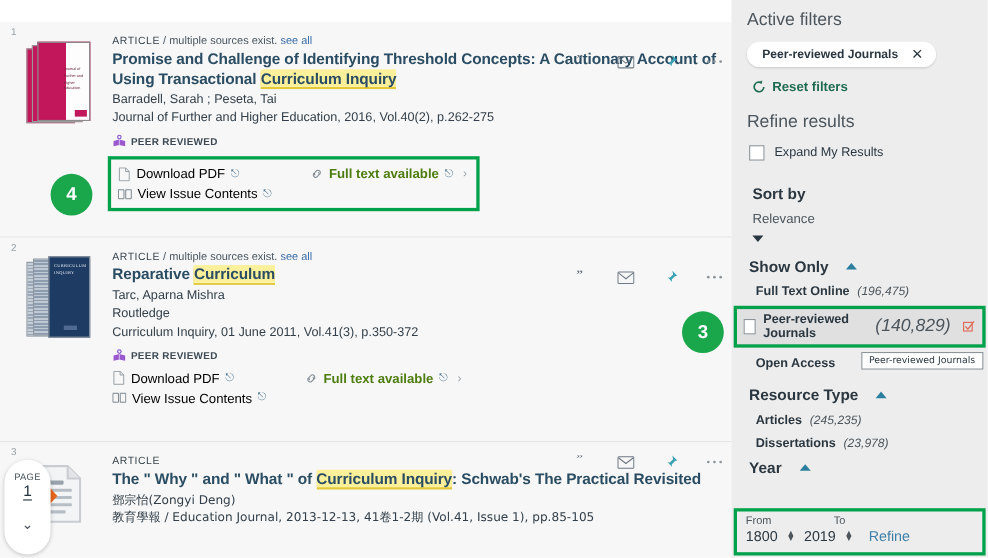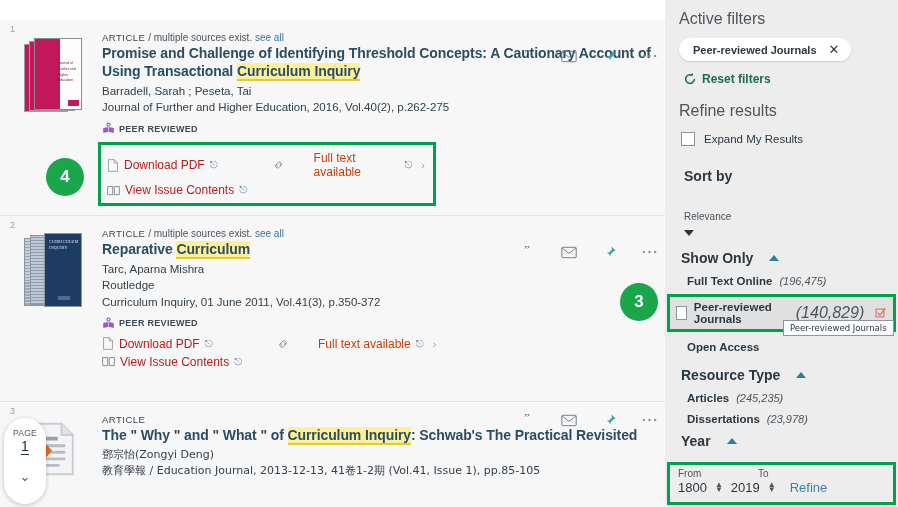--- a/index.html
+++ b/index.html
@@ -100,22 +100,22 @@
   }
   .peer .lbl { font-size:9px; font-weight:bold; color:#3d4a55; letter-spacing:.3px; }
 
   .links { margin-top:7px; position:relative; }
   .links.boxed {
     border:3px solid #00a14b; padding:6px 8px 6px 6px; width:338px;
     margin-left:-4px; background:#f7f7f7;
   }
   .link-row { display:flex; align-items:center; }
   .link-left { width:175px; display:flex; align-items:center; gap:5px; }
-  .lnk { font-size:12px; color:#b91c1c; }
-  .lnk.green { color:#c2410c; font-weight:normal;margin-left:24px; }
+  .lnk { font-size:12px; color:#000000; }
+  .lnk.green { color:#4d7c0f; font-weight:bold; }
   .ext { font-size:10px; color:#5b7f9c; }
   .chev { color:#9aa2a8; font-size:11px; margin-left:4px; }
   .row2 { margin-top:4px; }
 
   .actions { position:absolute; right:8px; top:28px; display:flex;
              align-items:center; gap:24px; }
   .actions.a3 { top:10px; }
   .act { cursor:pointer; display:flex; align-items:center; justify-content:center;
          width:16px; height:16px; }
 
@@ -155,21 +155,21 @@
   .reset { display:flex; align-items:center; gap:5px; padding:11px 2px 0 18px; }
   .reset .rt { font-size:12px; font-weight:bold; color:#1f6b52; }
 
   .panel h2.refine { padding-top: 16px; }
   .expand { display:flex; align-items:center; gap:9px; padding:12px 0 0 16px; }
   .cbx { width:14px; height:14px; border:1px solid #8d959b; background:#fff; }
   .expand .et { font-size:11.5px; color:#2b3740; }
 
   .sortby { display:flex; align-items:baseline; gap:8px; padding:22px 0 0 16px;flex-direction:column; }
   .sortby .sl { font-size:14px; font-weight:bold; color:#2b3740; }
-  .sortby .sv { font-size:10px; color:#4c555c;margin-top:19px; }
+  .sortby .sv { font-size:12px; color:#4c555c; }
   .caret-d { width:0;height:0;border-left:5px solid transparent;
              border-right:5px solid transparent;border-top:6px solid #2b3740;
              display:inline-block; margin-left:3px;}
 
   .facet-head { display:flex; align-items:center; gap:16px; padding:14px 0 0 16px; }
   .facet-head .ft { font-size:14px; font-weight:bold; color:#2b3740; }
   .caret-u { width:0;height:0;border-left:5px solid transparent;
              border-right:5px solid transparent;border-bottom:6px solid #2a7f9e;
              display:inline-block;}
 

